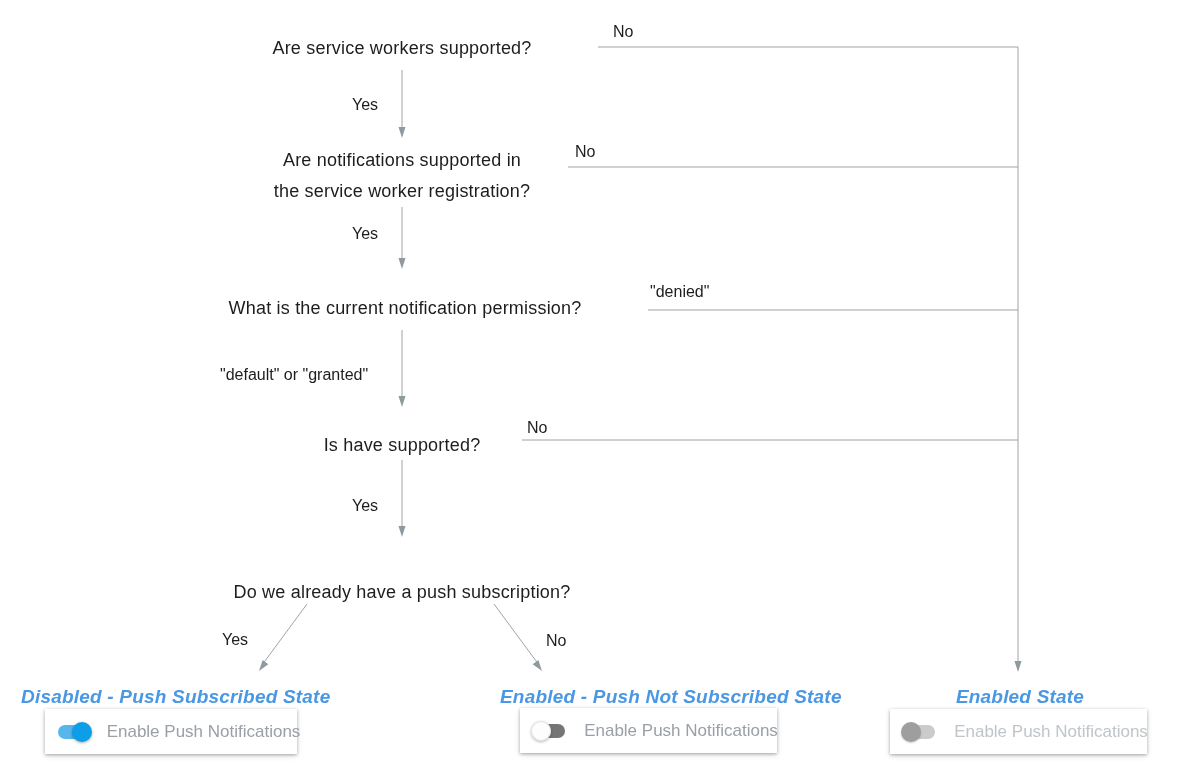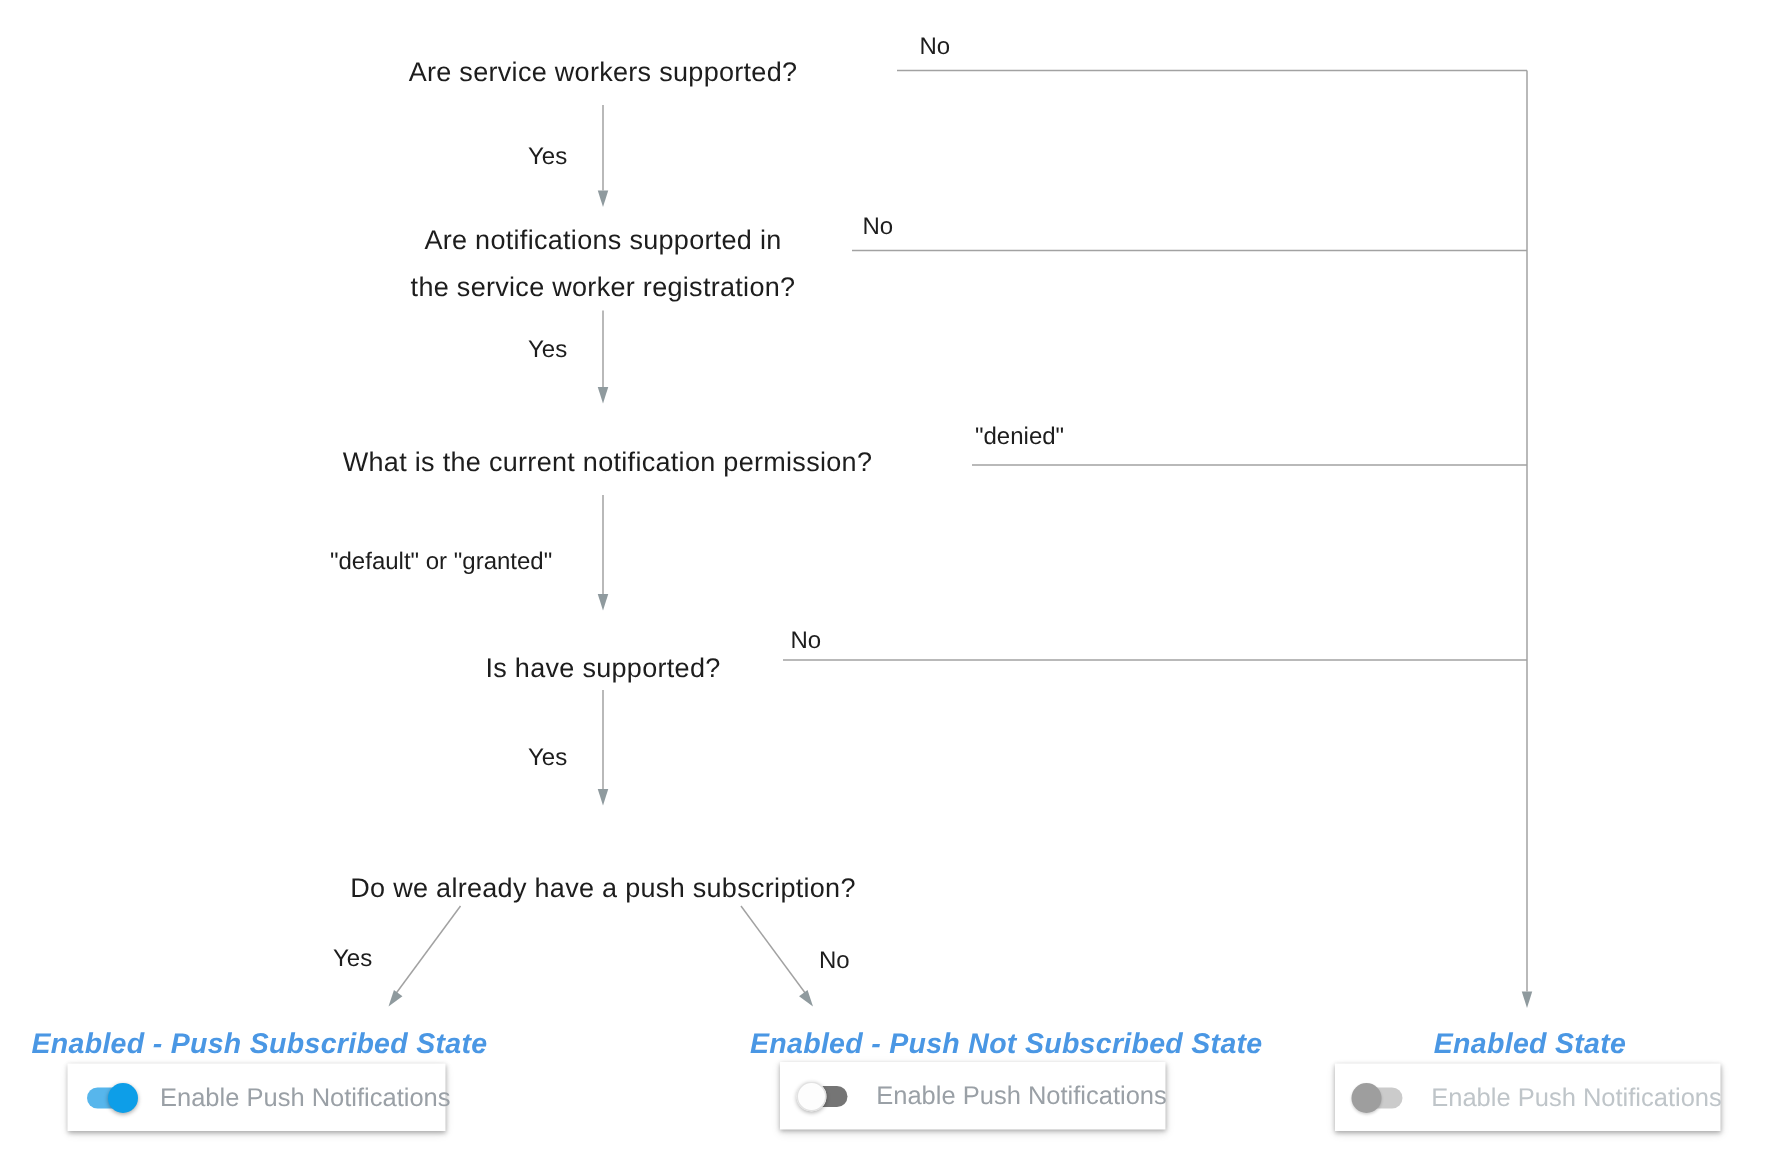--- a/index.html
+++ b/index.html
@@ -110,21 +110,21 @@
   <div class="edge-label" style="left:352px;top:95px;">Yes</div>
   <div class="edge-label" style="left:575px;top:142px;">No</div>
   <div class="edge-label" style="left:352px;top:224px;">Yes</div>
   <div class="edge-label" style="left:650px;top:282px;">"denied"</div>
   <div class="edge-label" style="left:220px;top:365px;">"default" or "granted"</div>
   <div class="edge-label" style="left:527px;top:418px;">No</div>
   <div class="edge-label" style="left:352px;top:496px;">Yes</div>
   <div class="edge-label" style="left:222px;top:630px;">Yes</div>
   <div class="edge-label" style="left:546px;top:631px;">No</div>
 
-  <div class="state-title" style="left:21px;top:686px;">Enabled - Push Subscribed State</div>
+  <div class="state-title" style="left:21px;top:686px;">Disabled - Push Subscribed State</div>
   <div class="state-title" style="left:500px;top:686px;">Enabled - Push Not Subscribed State</div>
   <div class="state-title" style="left:870px;top:686px;">Enabled State</div>
 
   <div class="card" style="left:45px;top:709px;width:252px;">
     <div class="toggle on">
       <div class="track"></div>
       <div class="knob"></div>
     </div>
     <div class="card-label">Enable Push Notifications</div>
   </div>

